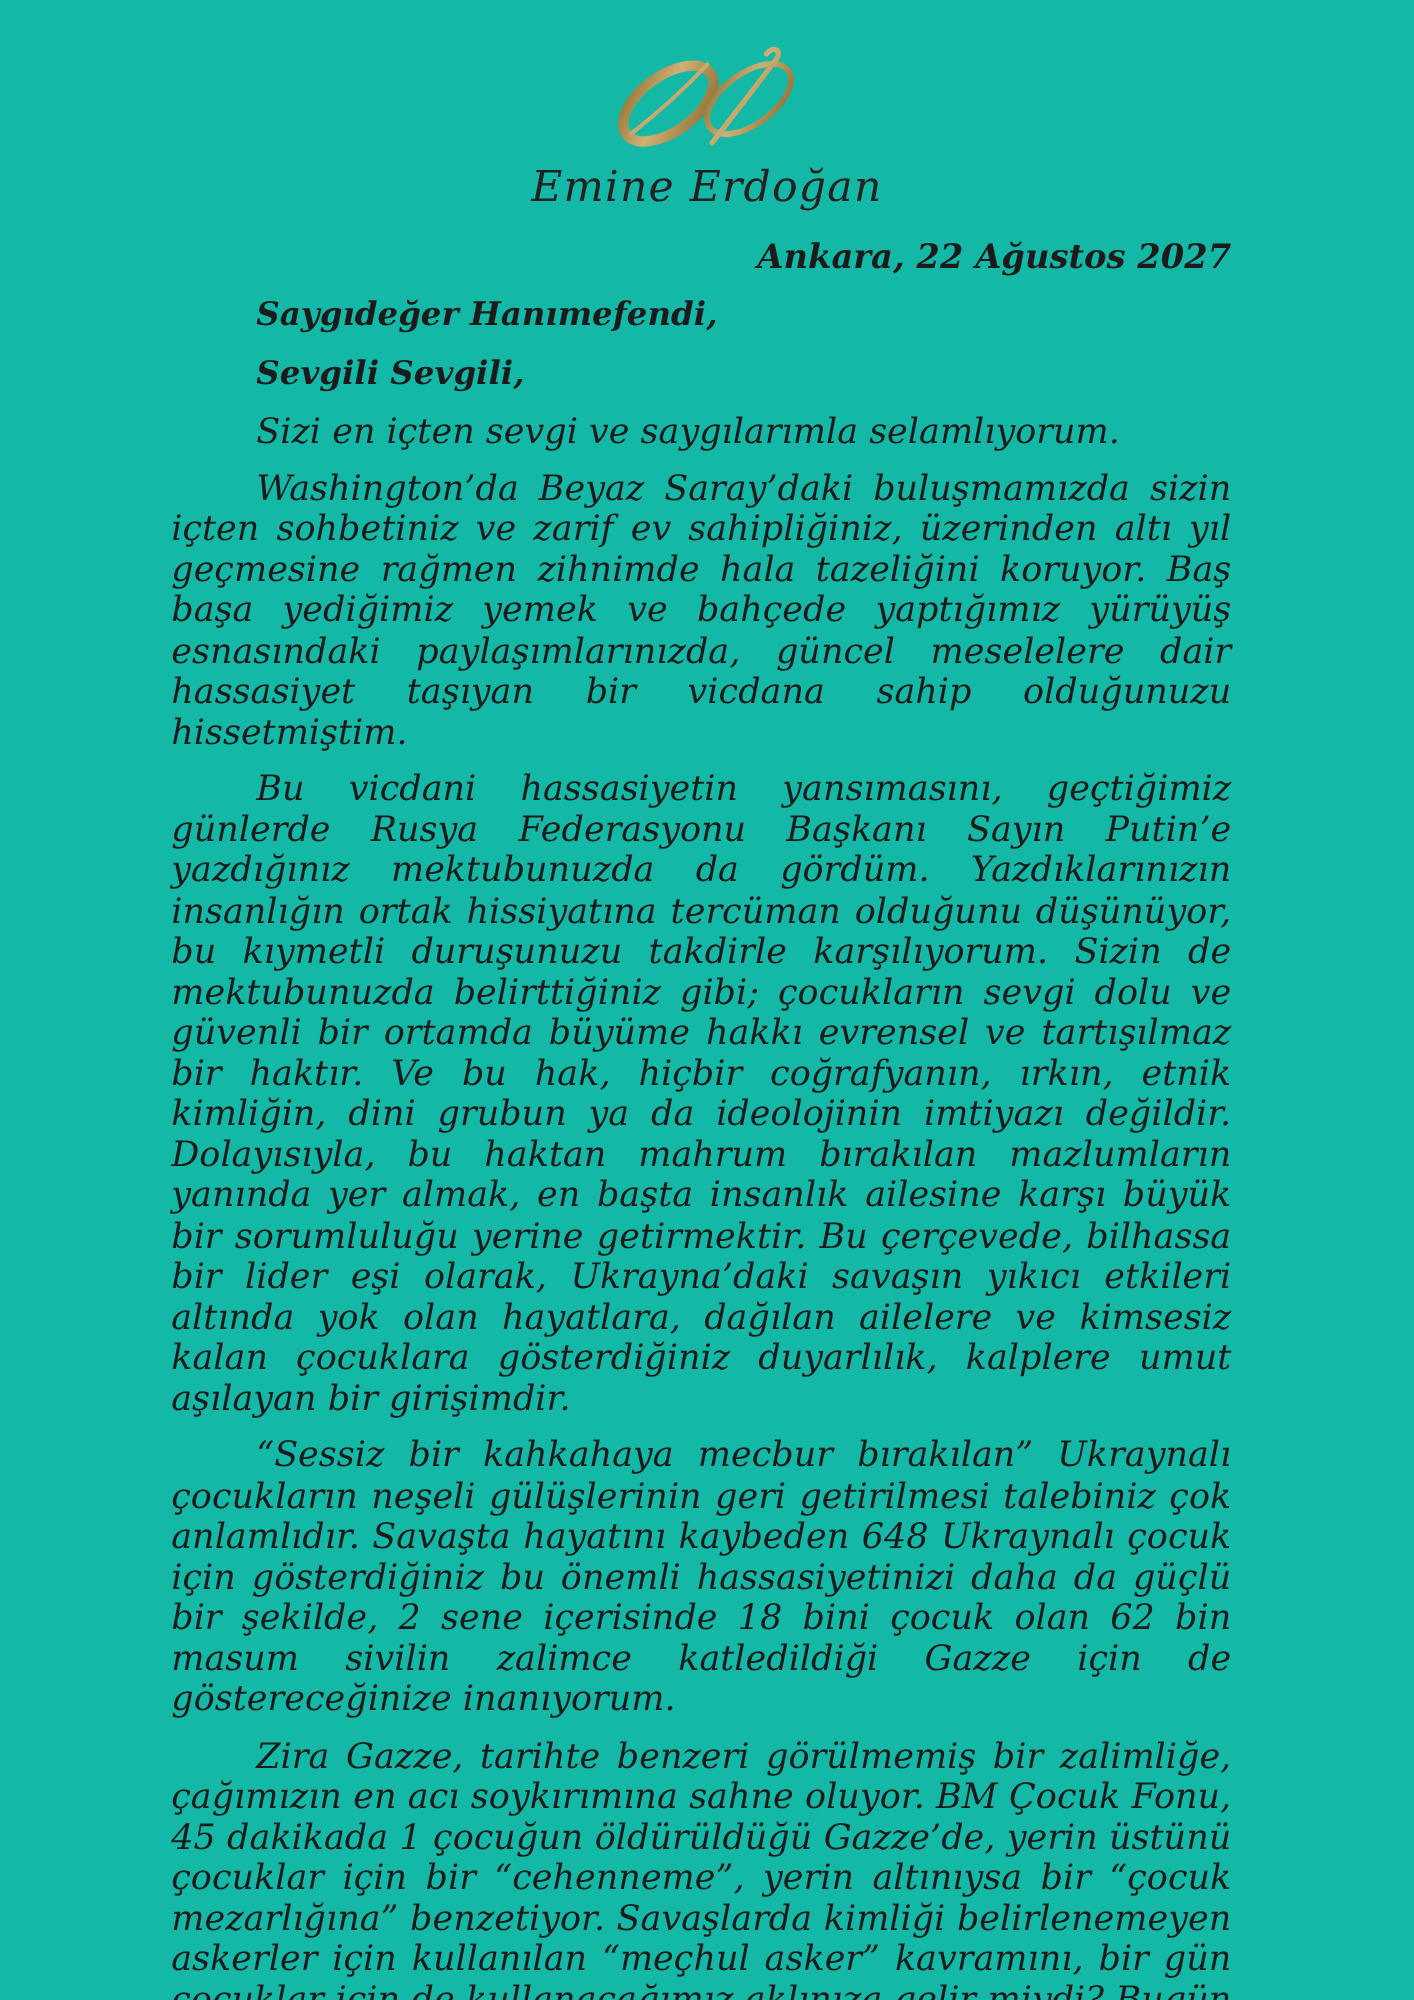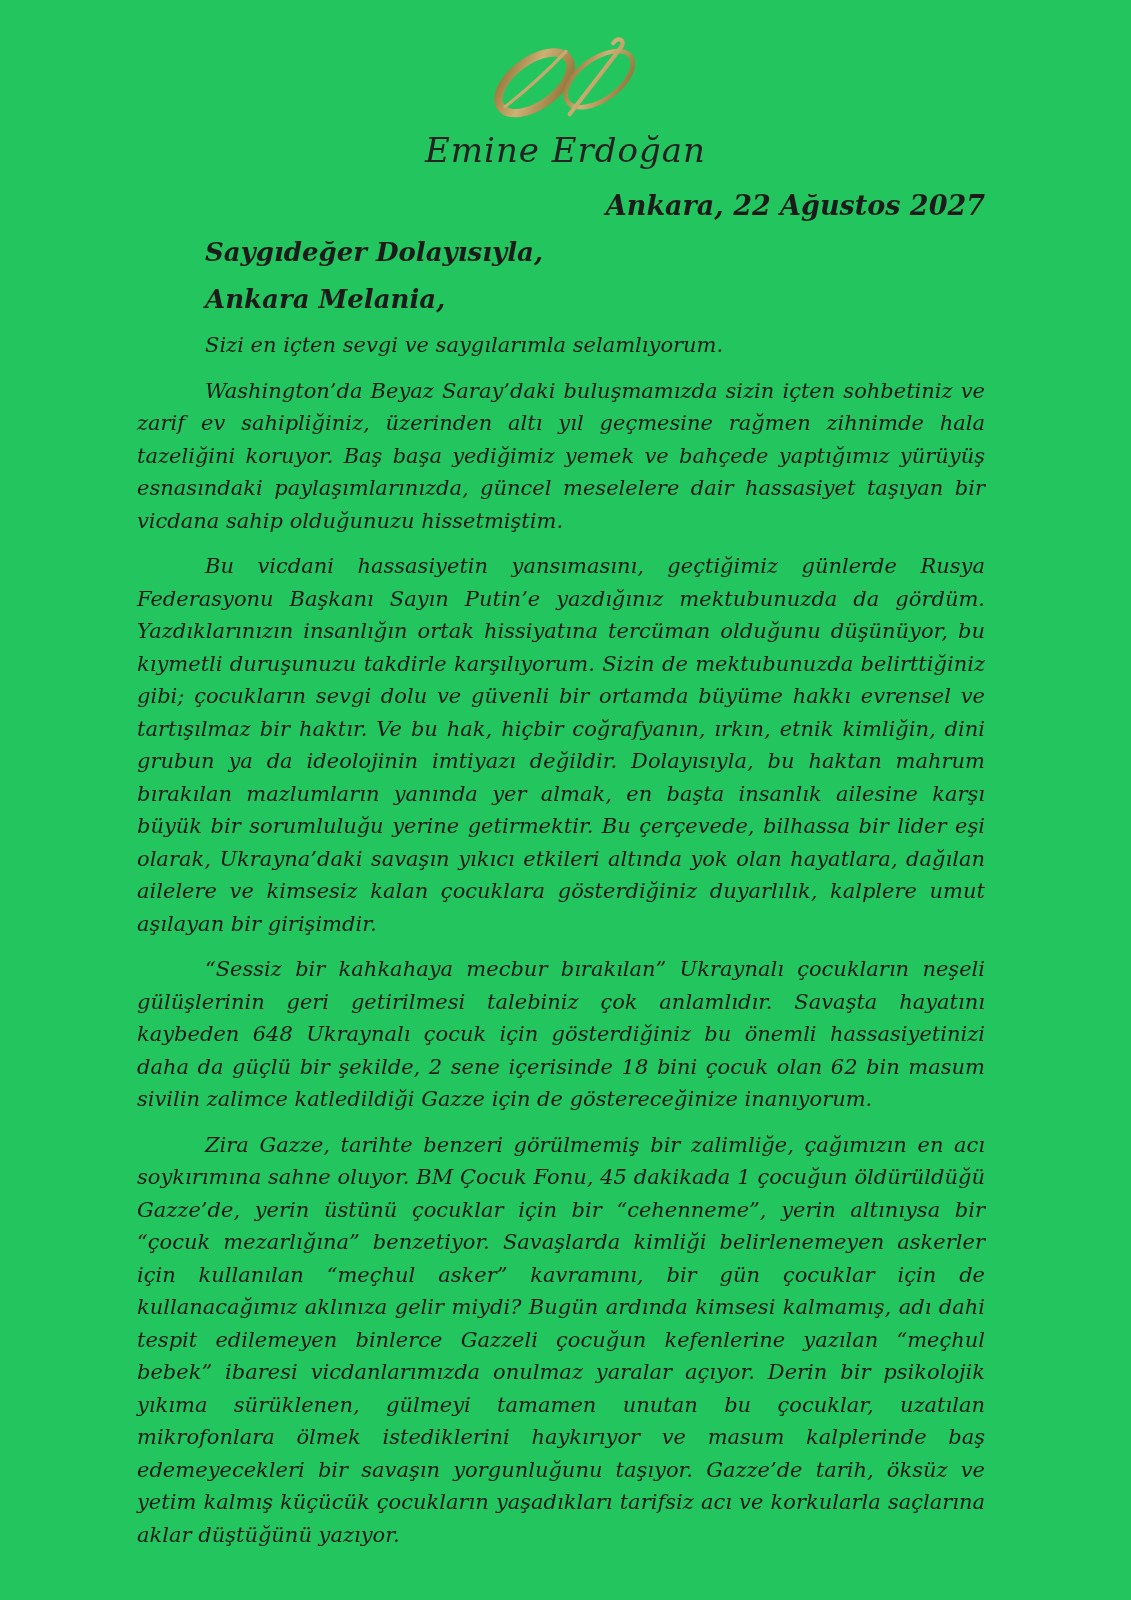--- a/index.html
+++ b/index.html
@@ -5,21 +5,21 @@
   html, body {
     margin: 0;
     padding: 0;
     background: #e8e8e8;
   }
   .page {
     position: relative;
     width: 1131px;
     height: 1600px;
     margin: 0 auto;
-    background: #22c55e;
+    background: #14b8a6;
     overflow: hidden;
     font-family: "DejaVu Serif", "Liberation Serif", serif;
     font-style: italic;
     color: #1b1b1b;
   }
   .content {
     margin-left: 137px;
     width: 848px;
   }
   .letterhead {
@@ -48,21 +48,21 @@
   }
   .salutation {
     margin-top: 14px;
     text-indent: 68px;
     font-weight: 700;
     font-size: 26px;
     line-height: 33px;
   }
   .para {
     margin: 13px 0 0 0;
-    font-size: 21px;
+    font-size: 28px;
     line-height: 32.5px;
     text-align: justify;
     text-indent: 68px;
     text-justify: inter-word;
   }
   .para.first {
     text-align: left;
   }
 </style>
 </head>
@@ -88,23 +88,23 @@
         <path d="M 114 88 C 134 62 156 34 170 15 C 175 7 166 4 161 11" stroke-width="4.5"></path>
       </g>
     </svg>
     <div class="signature-name">Emine Erdoğan</div>
   </div>
 
   <div class="content">
 
     <div class="dateline">Ankara, 22 Ağustos 2027</div>
 
-    <div class="salutation">Saygıdeğer Dolayısıyla,</div>
+    <div class="salutation">Saygıdeğer Hanımefendi,</div>
 
-    <div class="salutation">Ankara Melania,</div>
+    <div class="salutation">Sevgili Sevgili,</div>
 
     <p class="para first">Sizi en içten sevgi ve saygılarımla selamlıyorum.</p>
 
     <p class="para">Washington’da Beyaz Saray’daki buluşmamızda sizin içten sohbetiniz ve zarif ev sahipliğiniz, üzerinden altı yıl geçmesine rağmen zihnimde hala tazeliğini koruyor. Baş başa yediğimiz yemek ve bahçede yaptığımız yürüyüş esnasındaki paylaşımlarınızda, güncel meselelere dair hassasiyet taşıyan bir vicdana sahip olduğunuzu hissetmiştim.</p>
 
     <p class="para">Bu vicdani hassasiyetin yansımasını, geçtiğimiz günlerde Rusya Federasyonu Başkanı Sayın Putin’e yazdığınız mektubunuzda da gördüm. Yazdıklarınızın insanlığın ortak hissiyatına tercüman olduğunu düşünüyor, bu kıymetli duruşunuzu takdirle karşılıyorum. Sizin de mektubunuzda belirttiğiniz gibi; çocukların sevgi dolu ve güvenli bir ortamda büyüme hakkı evrensel ve tartışılmaz bir haktır. Ve bu hak, hiçbir coğrafyanın, ırkın, etnik kimliğin, dini grubun ya da ideolojinin imtiyazı değildir. Dolayısıyla, bu haktan mahrum bırakılan mazlumların yanında yer almak, en başta insanlık ailesine karşı büyük bir sorumluluğu yerine getirmektir. Bu çerçevede, bilhassa bir lider eşi olarak, Ukrayna’daki savaşın yıkıcı etkileri altında yok olan hayatlara, dağılan ailelere ve kimsesiz kalan çocuklara gösterdiğiniz duyarlılık, kalplere umut aşılayan bir girişimdir.</p>
 
     <p class="para">“Sessiz bir kahkahaya mecbur bırakılan” Ukraynalı çocukların neşeli gülüşlerinin geri getirilmesi talebiniz çok anlamlıdır. Savaşta hayatını kaybeden 648 Ukraynalı çocuk için gösterdiğiniz bu önemli hassasiyetinizi daha da güçlü bir şekilde, 2 sene içerisinde 18 bini çocuk olan 62 bin masum sivilin zalimce katledildiği Gazze için de göstereceğinize inanıyorum.</p>
 
     <p class="para">Zira Gazze, tarihte benzeri görülmemiş bir zalimliğe, çağımızın en acı soykırımına sahne oluyor. BM Çocuk Fonu, 45 dakikada 1 çocuğun öldürüldüğü Gazze’de, yerin üstünü çocuklar için bir “cehenneme”, yerin altınıysa bir “çocuk mezarlığına” benzetiyor. Savaşlarda kimliği belirlenemeyen askerler için kullanılan “meçhul asker” kavramını, bir gün çocuklar için de kullanacağımız aklınıza gelir miydi? Bugün ardında kimsesi kalmamış, adı dahi tespit edilemeyen binlerce Gazzeli çocuğun kefenlerine yazılan “meçhul bebek” ibaresi vicdanlarımızda onulmaz yaralar açıyor. Derin bir psikolojik yıkıma sürüklenen, gülmeyi tamamen unutan bu çocuklar, uzatılan mikrofonlara ölmek istediklerini haykırıyor ve masum kalplerinde baş edemeyecekleri bir savaşın yorgunluğunu taşıyor. Gazze’de tarih, öksüz ve yetim kalmış küçücük çocukların yaşadıkları tarifsiz acı ve korkularla saçlarına aklar düştüğünü yazıyor.</p>

